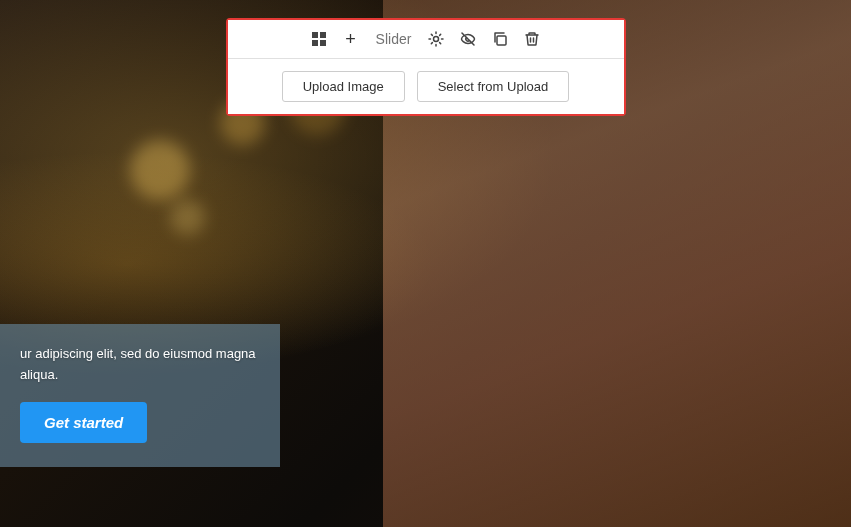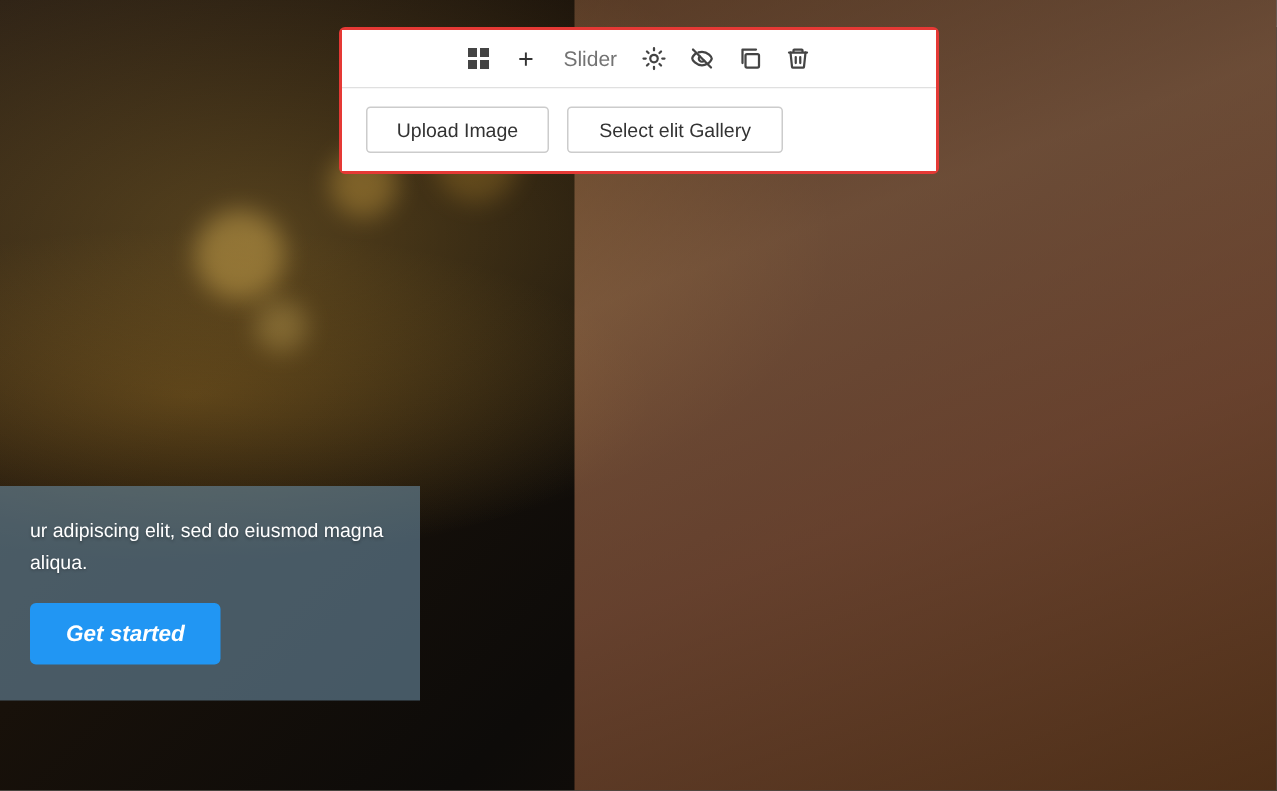--- a/index.html
+++ b/index.html
@@ -117,21 +117,21 @@
     .toolbar-label {
       font-size: 14px;
       font-weight: 500;
       color: #737373;
       margin: 0 4px;
     }
 
     .toolbar-buttons {
       display: flex;
       align-items: center;
-      justify-content: flex-start;
+      justify-content: center;
       padding: 12px 16px;
       gap: 12px;
       background: white;
     }
 
     .action-btn {
       padding: 7px 20px;
       border: 1px solid #ccc;
       background: white;
       border-radius: 3px;
@@ -243,21 +243,21 @@
           <path d="M5 4V2.5a.5.5 0 0 1 .5-.5h5a.5.5 0 0 1 .5.5V4" stroke="#444" stroke-width="1.5"></path>
           <path d="M3 4l1 9.5a.5.5 0 0 0 .5.5h7a.5.5 0 0 0 .5-.5L13 4" stroke="#444" stroke-width="1.5" stroke-linecap="round"></path>
           <path d="M6.5 7v4M9.5 7v4" stroke="#444" stroke-width="1.5" stroke-linecap="round"></path>
         </svg>
       </div>
 
     </div>
 
     <div class="toolbar-buttons">
       <button class="action-btn">Upload Image</button>
-      <button class="action-btn">Select elit Gallery</button>
+      <button class="action-btn">Select from Upload</button>
     </div>
 
   </div>
 
   <div class="text-overlay">
     <p class="overlay-text">ur adipiscing elit, sed do eiusmod magna aliqua.</p>
     <button class="cta-button">Get started</button>
   </div>
 
 </div>

